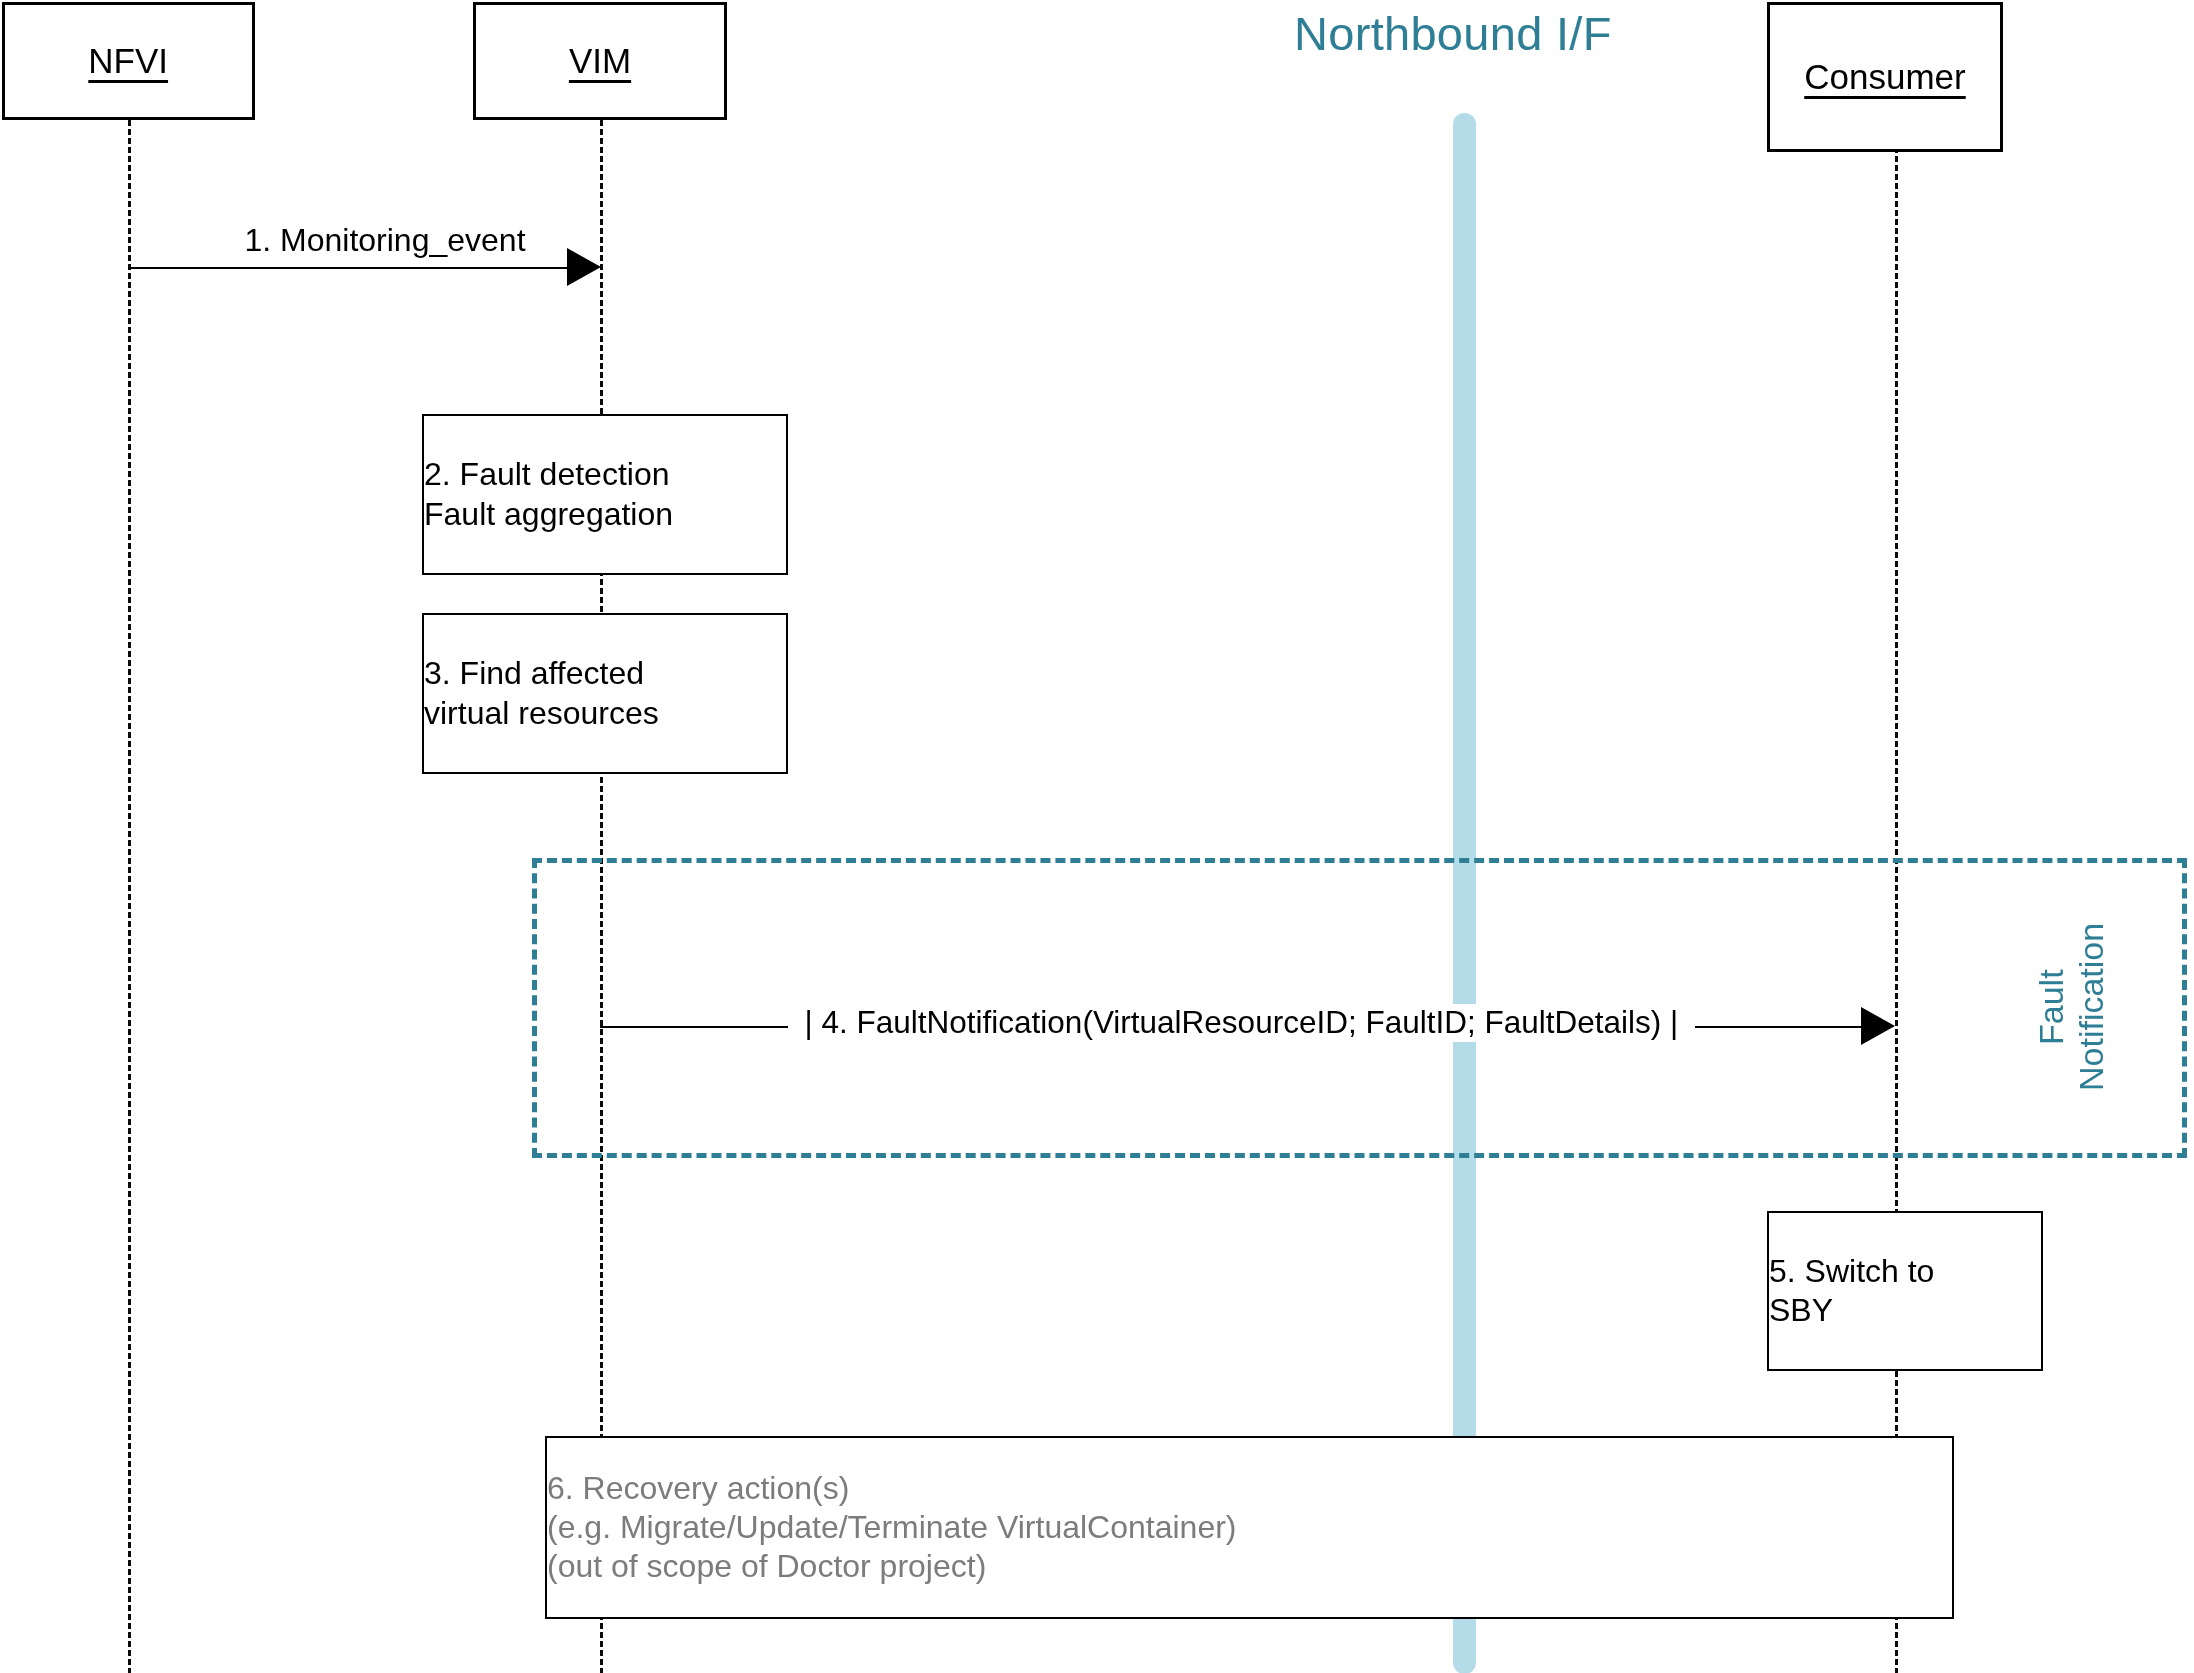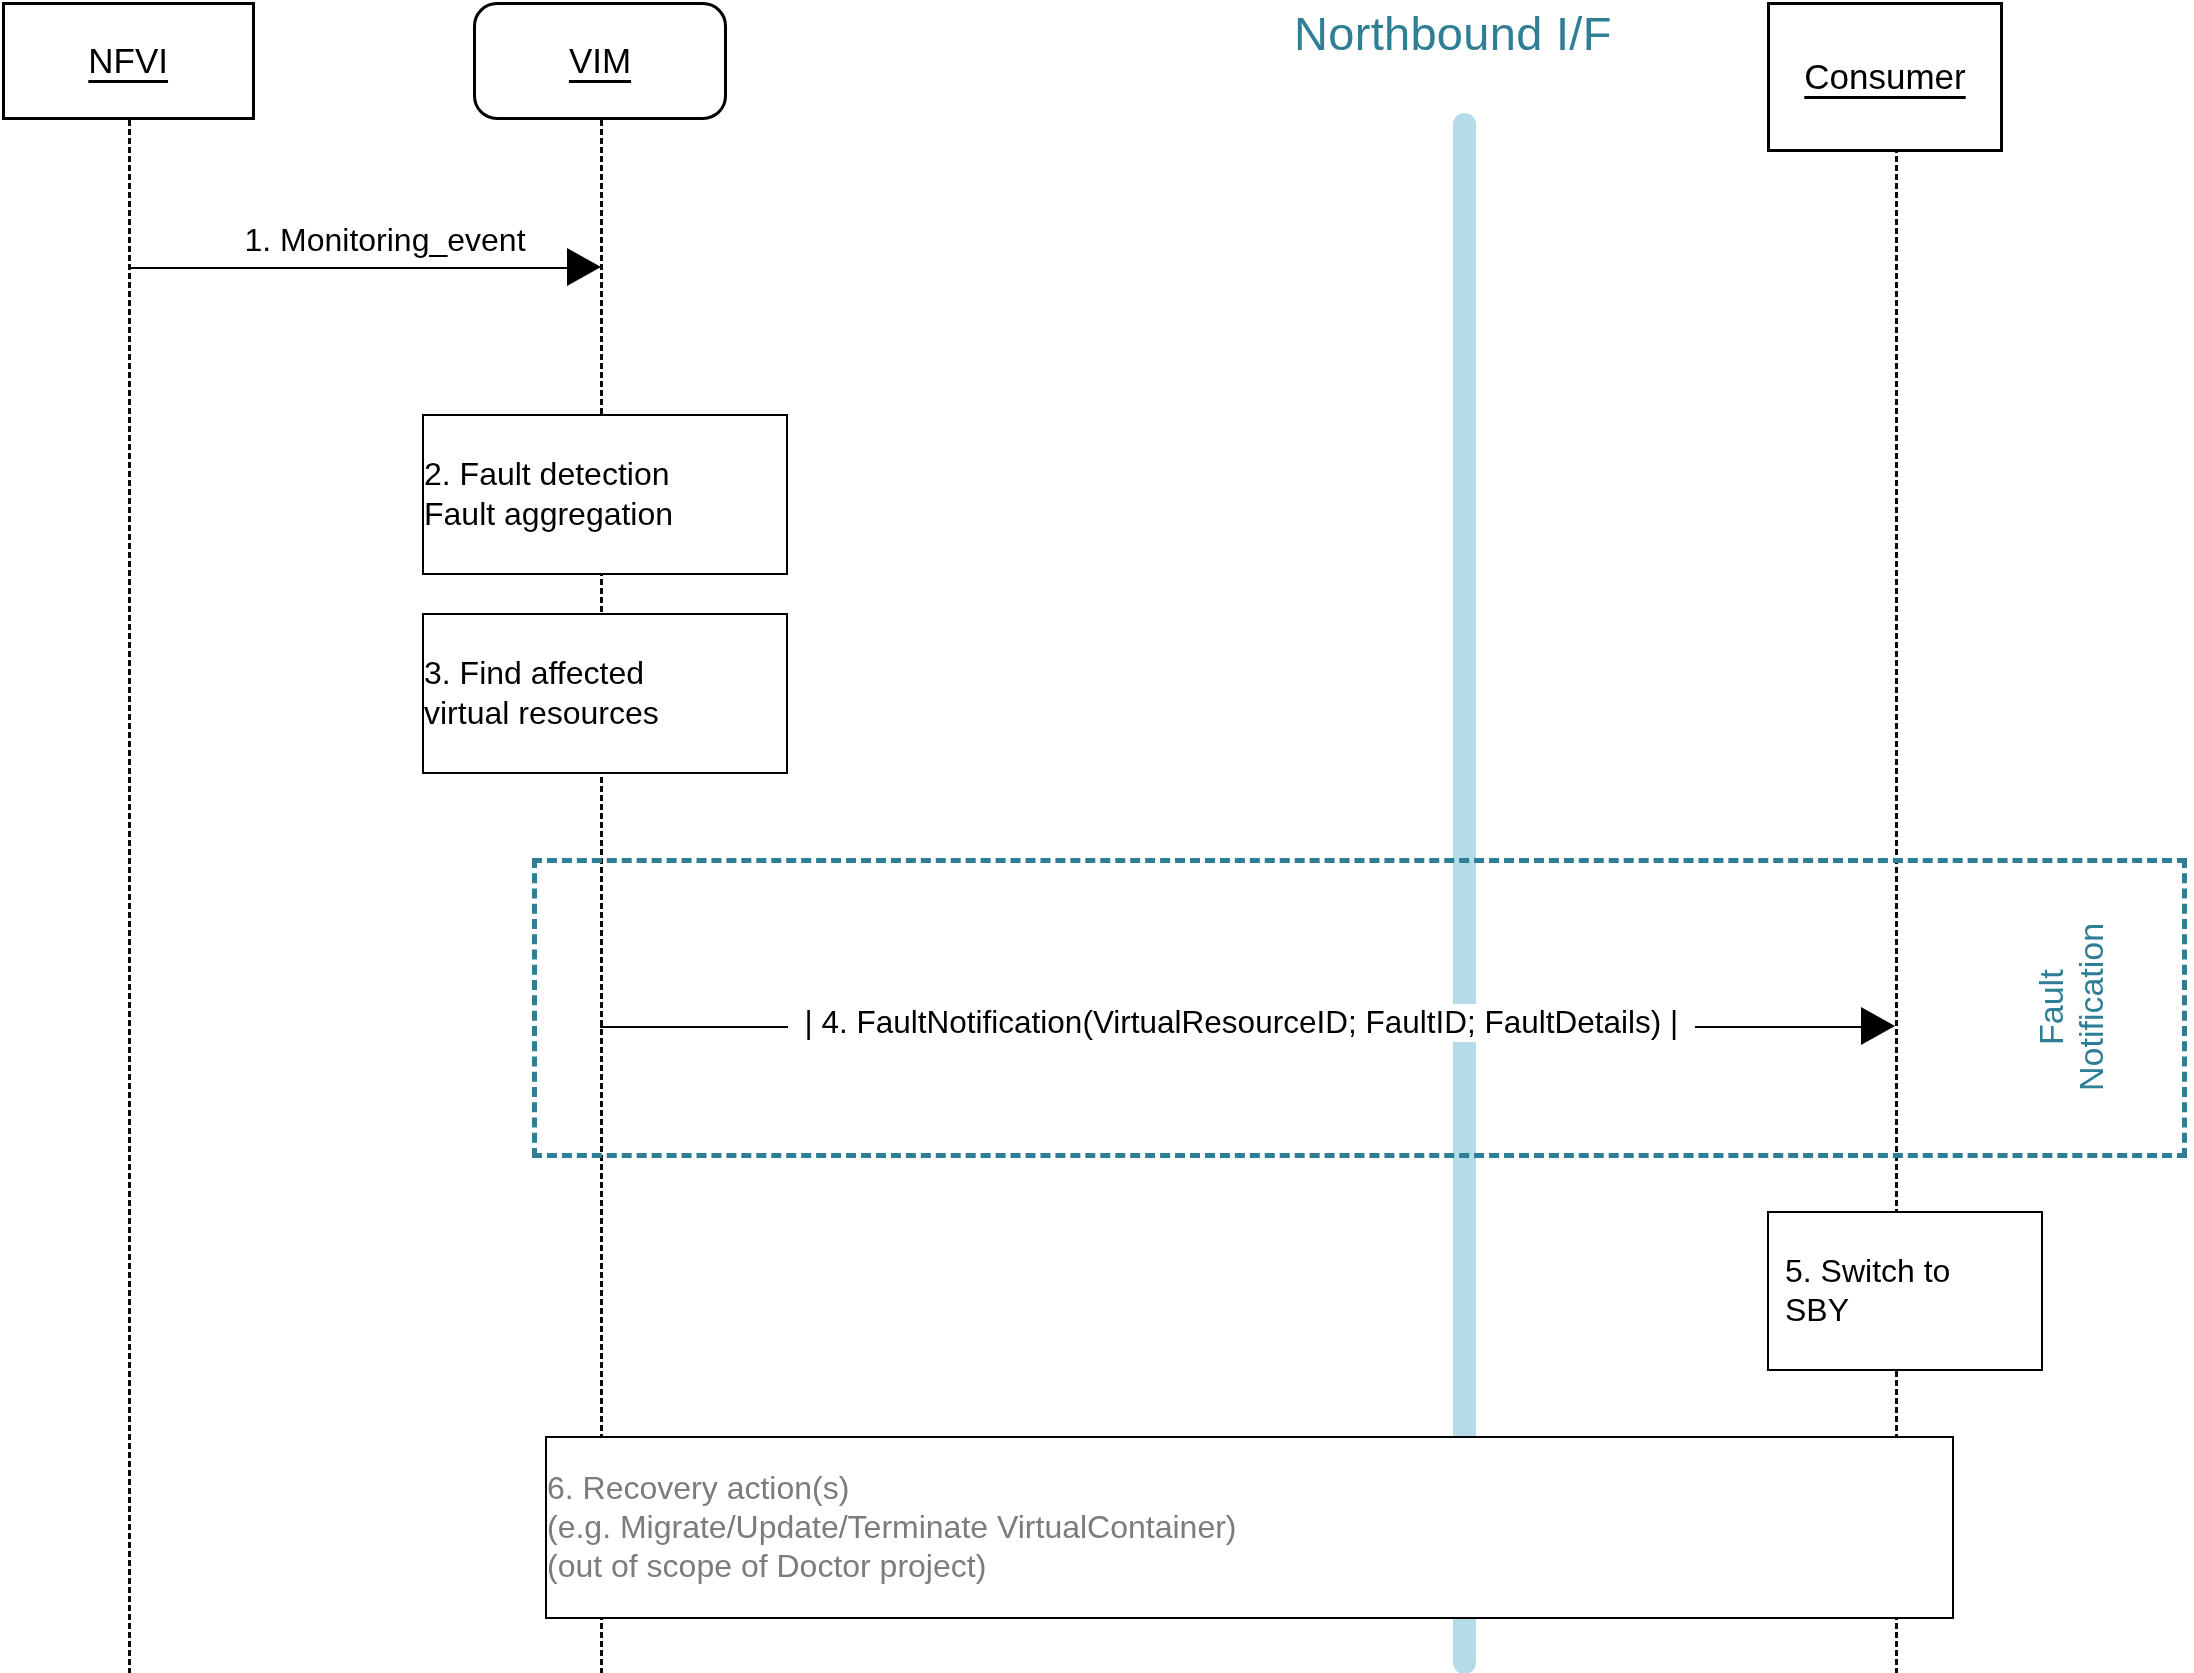--- a/index.html
+++ b/index.html
@@ -153,21 +153,21 @@
   <div class="lifeline" style="left:128px; top:120px; height:1554px;"></div>
 
   <div class="lifeline" style="left:600px; top:120px; height:1554px;"></div>
 
   <div class="lifeline" style="left:1895px; top:120px; height:1554px;"></div>
 
   <div class="participant" style="left:1.7px; top:1.7px; width:253px; height:118px;">
     <span class="participant-label">NFVI</span>
   </div>
 
-  <div class="participant" style="left:473px; top:1.7px; width:254px; height:118px;border-radius:24px;">
+  <div class="participant" style="left:473px; top:1.7px; width:254px; height:118px;">
     <span class="participant-label">VIM</span>
   </div>
 
   <div class="participant" style="left:1767px; top:1.7px; width:236px; height:150px;">
     <span class="participant-label">Consumer</span>
   </div>
 
   <div class="msg" style="left:128px; top:267px; width:442px;"></div>
   <div class="msg-head" style="left:567px; top:248px;"></div>
   <div class="msg-label" style="left:188px; top:221px; width:394px;">
@@ -186,21 +186,21 @@
 
   <div class="fragment" style="left:532px; top:858px; width:1655px; height:300px;"></div>
   <div class="fragment-label" style="left:2031px; top:883px; height:248px;">Fault
 Notification</div>
 
   <div class="msg" style="left:600px; top:1026px; width:200px;"></div>
   <div class="msg" style="left:1682px; top:1026px; width:186px;"></div>
   <div class="msg-head" style="left:1861px; top:1007px;"></div>
   <div class="msg-label one-line" style="left:788px; top:1004px; width:900px; font-size:31.5px;">| 4. FaultNotification(VirtualResourceID; FaultID; FaultDetails) |</div>
 
-  <div class="action-box" style="left:1767px; top:1211px; width:276px; height:160px;padding-left:16px;">
+  <div class="action-box" style="left:1767px; top:1211px; width:276px; height:160px;">
     <div class="action-line">5. Switch to</div>
     <div class="action-line">SBY</div>
   </div>
 
   <div class="action-box wide gray" style="left:545px; top:1436px; width:1409px; height:183px;">
     <div class="action-line">6. Recovery action(s)</div>
     <div class="action-line">(e.g. Migrate/Update/Terminate VirtualContainer)</div>
     <div class="action-line">(out of scope of Doctor project)</div>
   </div>
 

